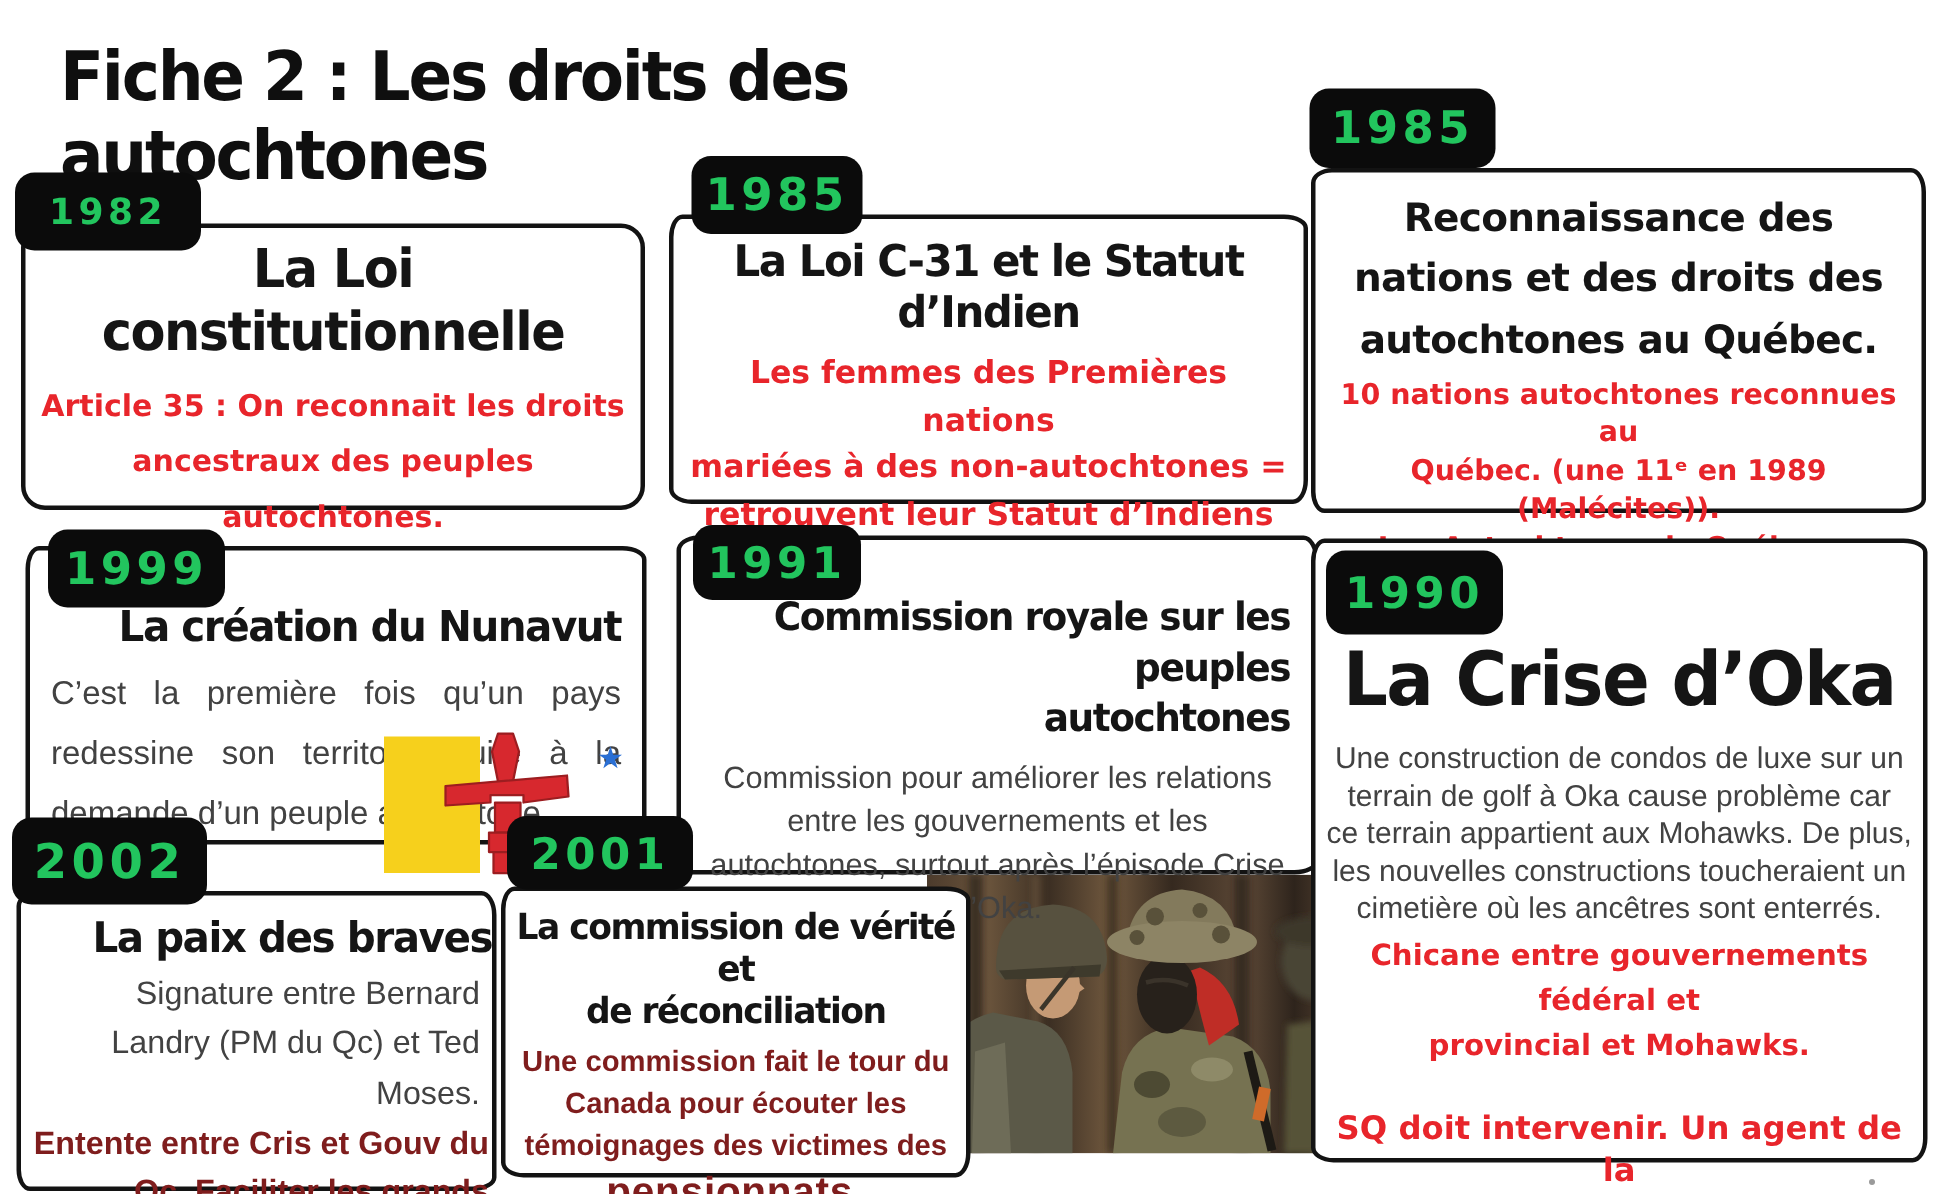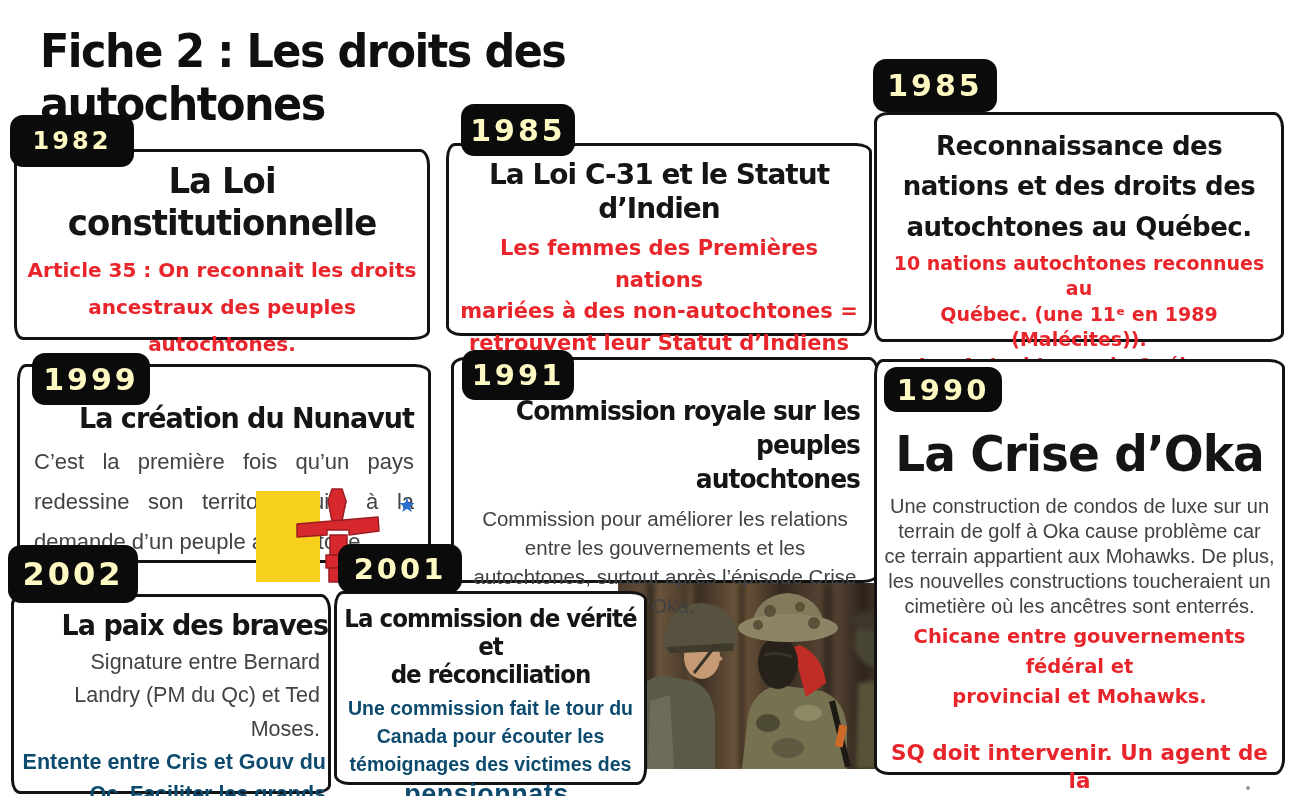--- a/index.html
+++ b/index.html
@@ -3,45 +3,45 @@
 <meta charset="utf-8">
 <style>
   html,body{margin:0;padding:0;background:#e9e9e9;}
   #canvas{
     position:relative;width:1290px;height:796px;background:#ffffff;
     overflow:hidden;font-family:"Liberation Sans",sans-serif;margin:0 auto;
   }
   
   .hand{font-family:"DejaVu Sans",sans-serif;font-weight:900;letter-spacing:-1px;color:#151515;}
   .red{color:#e8252b;font-family:"DejaVu Sans",sans-serif;font-weight:bold;}
-  .softred{color:#0c4a6e;font-family:"Liberation Sans",sans-serif;font-weight:bold;}
+  .softred{color:#7f1d1d;font-family:"Liberation Sans",sans-serif;font-weight:bold;}
   .body-gray{color:#424242;font-family:"Liberation Sans",sans-serif;}
   .pre{white-space:pre-line;}
   
   #page-title{
     position:absolute;left:40px;top:28px;width:790px;
     font-family:"DejaVu Sans",sans-serif;font-weight:900;font-size:43px;
     letter-spacing:-1.5px;color:#0f0f0f;transform:scaleY(1.06);
   }
   
   .box{
     position:absolute;background:#fff;border:3.6px solid #131313;z-index:2;
     border-radius:14px 10px 16px 9px / 10px 16px 9px 14px;box-sizing:border-box;
   }
   .box.alt{border-radius:9px 16px 10px 15px / 15px 9px 16px 10px;}
   
   .tag{
-    position:absolute;background:#0b0b0b;color:#fef9c3;z-index:6;
+    position:absolute;background:#0b0b0b;color:#22c55e;z-index:6;
     display:flex;align-items:center;justify-content:center;
     font-family:"DejaVu Sans",sans-serif;font-weight:bold;letter-spacing:3px;
     border-radius:13px;box-sizing:border-box;
   }
   
   .t1982{left:10px;top:115px;width:124px;height:52px;font-size:24px;}
-  .b1982{left:14px;top:149px;width:416px;height:191px;text-align:center;}
+  .b1982{left:14px;top:149px;width:416px;height:191px;text-align:center;border-radius:16px;}
   .b1982 h2{margin:9px 0 0 0;font-size:34px;transform:scaleY(1.05);}
   .b1982 .r1{margin:11px 10px 0 10px;font-size:20px;line-height:37px;}
   .b1982 .r2{margin:1px 0 0 0;font-size:18px;}
   .b1982 .note{margin:4px 0 0 0;font-size:17px;font-weight:bold;color:#1b1b1b;font-family:"Liberation Sans",sans-serif;}
 
   .t1985a{left:461px;top:104px;width:114px;height:52px;font-size:30px;}
   .b1985a{left:446px;top:143px;width:426px;height:193px;text-align:center;}
   .b1985a h2{margin:12px 0 0 0;font-size:28px;line-height:1.18;transform:scaleY(1.04);}
   .b1985a .r1{margin:9px 6px 0 6px;font-size:21px;line-height:1.5;}
 
@@ -53,21 +53,21 @@
   .t1999{left:32px;top:353px;width:118px;height:52px;font-size:30px;}
   .b1999{left:17px;top:364px;width:414px;height:199px;}
   .b1999 h2{margin:36px 14px 0 0;font-size:27px;text-align:right;transform:scaleY(1.05);}
   .b1999 .bd{margin:8px 14px 0 14px;font-size:22px;line-height:40px;text-align:justify;}
 
   .t1991{left:462px;top:350px;width:112px;height:50px;font-size:29px;}
   .b1991{left:451px;top:357px;width:428px;height:226px;}
   .b1991 h2{margin:37px 16px 0 0;font-size:25px;line-height:1.3;text-align:right;transform:scaleY(1.04);}
   .b1991 .bd{margin:9px 10px 0 10px;font-size:20.5px;line-height:1.43;text-align:center;}
 
-  .t1990{left:884px;top:367px;width:118px;height:45px;font-size:29px;}
+  .t1990{left:884px;top:367px;width:118px;height:56px;font-size:29px;}
   .b1990{left:874px;top:359px;width:411px;height:416px;text-align:center;}
   .b1990 h2{margin:64px 0 0 0;font-size:47px;transform:scaleY(1.06);}
   .b1990 .bd{margin:13px 6px 0 6px;font-size:20px;line-height:25px;}
   .b1990 .r1{margin:3px 4px 0 4px;font-size:19.5px;line-height:30px;}
   .b1990 .r2{margin:27px 4px 0 4px;font-size:21.5px;line-height:28px;}
 
   .t2002{left:8px;top:545px;width:130px;height:58px;font-size:32px;}
   .b2002{left:11px;top:594px;width:320px;height:200px;text-align:right;}
   .b2002 h2{margin:13px 0 0 0;font-size:27px;transform:scaleY(1.04);}
   .b2002 .bd{margin:5px 8px 0 8px;font-size:21.5px;line-height:1.55;}

